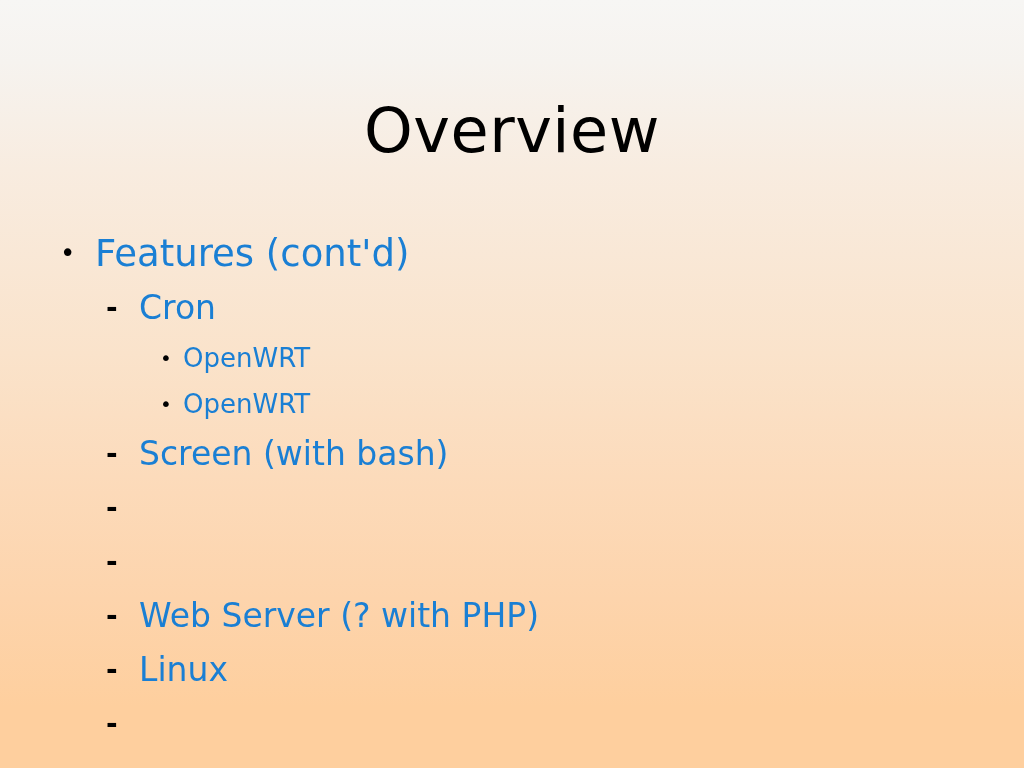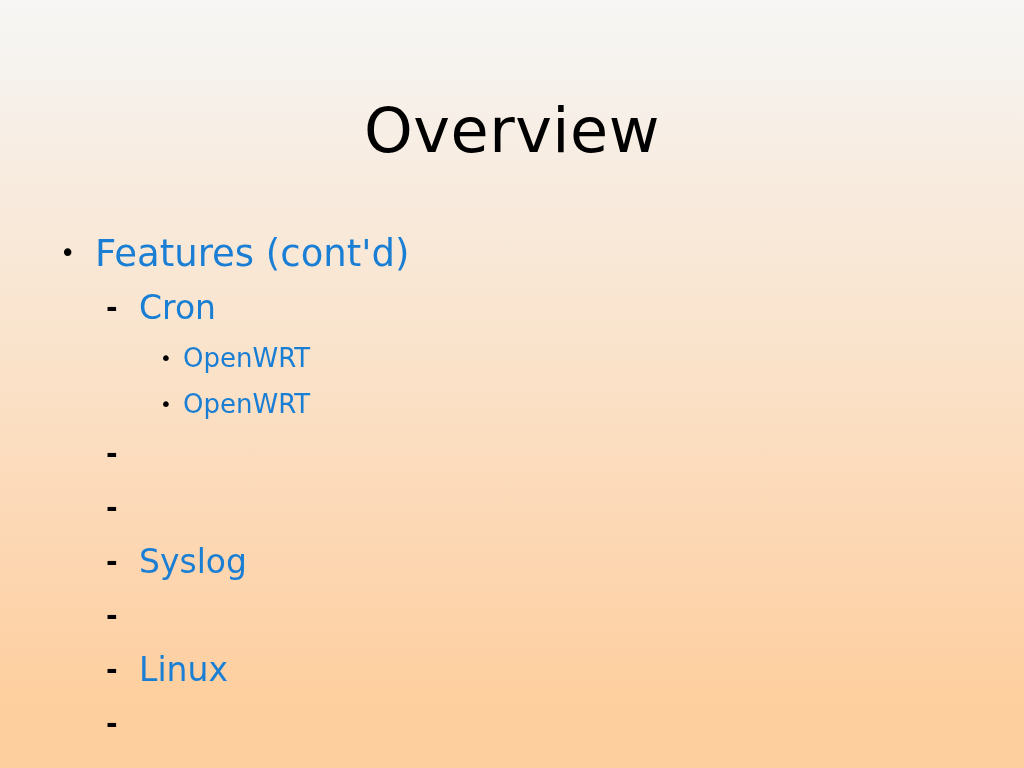--- a/index.html
+++ b/index.html
@@ -125,21 +125,21 @@
 <div class="slide">
 
   <div class="slide-title">Overview</div>
 
   <div class="outline">
 
   <div class="bullet-row lvl1"><span class="marker">•</span><span class="label">Features (cont'd)</span></div>
       <div class="bullet-row lvl2"><span class="marker">-</span><span class="label">Cron</span></div>
       <div class="bullet-row lvl3"><span class="marker">•</span><span class="label">OpenWRT</span></div>
       <div class="bullet-row lvl3"><span class="marker">•</span><span class="label">OpenWRT</span></div>
+      <div class="bullet-row lvl2"><span class="marker">-</span><span class="label">Screen (with bash)</span></div>
       <div class="bullet-row lvl2"><span class="marker">-</span></div>
       <div class="bullet-row lvl2"><span class="marker">-</span></div>
-      <div class="bullet-row lvl2"><span class="marker">-</span><span class="label">Syslog</span></div>
-      <div class="bullet-row lvl2"><span class="marker">-</span></div>
+      <div class="bullet-row lvl2"><span class="marker">-</span><span class="label">Web Server (? with PHP)</span></div>
       <div class="bullet-row lvl2"><span class="marker">-</span><span class="label">Linux</span></div>
       <div class="bullet-row lvl2"><span class="marker">-</span></div>
     </div>
 
 </div>
 
 </body></html>

